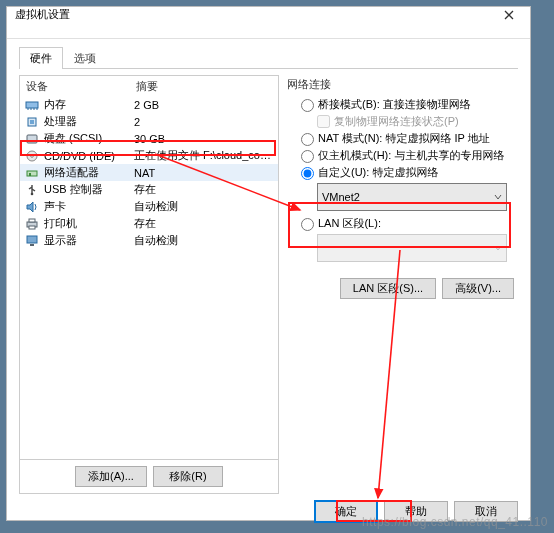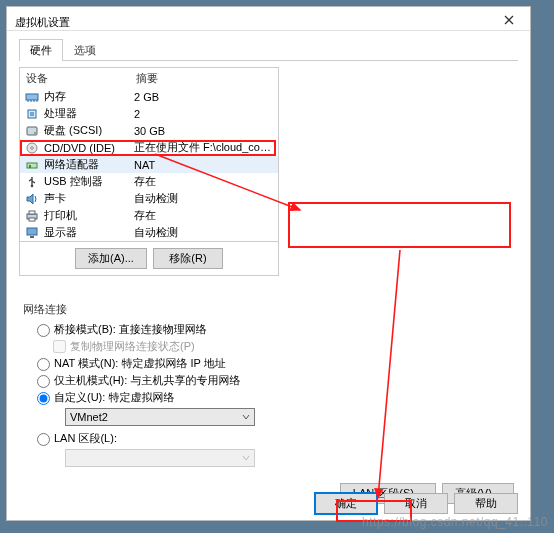--- a/index.html
+++ b/index.html
@@ -1,31 +1,31 @@
 <!DOCTYPE html>
 <html><head>
 <meta charset="utf-8">
 <style>
 * { box-sizing: border-box; margin: 0; padding: 0; font-family: "Microsoft YaHei", "Segoe UI", Tahoma, sans-serif; font-size: 11px; }
 body { background: #5b7a94; padding: 6px; width: 554px; height: 533px; overflow: hidden; }
 
 .dialog { background: #fff; width: 525px; height: 515px; border: 1px solid #bbb; position: relative; }
-.titlebar { height: 24px; display: flex; align-items: flex-end; justify-content: space-between; padding: 0 6px 0 8px; border-bottom: 1px solid #e0e0e0; }
+.titlebar { height: 32px; display: flex; align-items: flex-start; justify-content: space-between; padding: 0 6px 0 8px; border-bottom: 1px solid #e0e0e0; }
 .titlebar .title { font-size: 11px; }
 .titlebar .close { width: 30px; height: 18px; display: flex; align-items: center; justify-content: center; cursor: default; }
 .titlebar .close svg { width: 10px; height: 10px; }
 
 .body { padding: 8px 12px 0 12px; height: calc(100% - 24px); position: relative; }
 
 .tabrow { display: flex; border-bottom: 1px solid #ccc; }
 .tab { padding: 3px 10px; border: 1px solid transparent; border-bottom: none; margin-bottom: -1px; }
 .tab.active { border-color: #ccc; background: #fff; }
 .tab.inactive { color: #333; }
 
-.pane-wrap { display: flex; gap: 24px; padding-top: 6px; height: calc(100% - 56px); flex-direction: column; }
+.pane-wrap { display: flex; gap: 4px; padding-top: 6px; height: calc(100% - 56px); }
 .left-pane { width: 260px; border: 1px solid #ccc; display: flex; flex-direction: column; }
 .right-pane { flex: 1; display: flex; flex-direction: column; padding: 0 4px; }
 
 .dev-header { display: flex; padding: 3px 6px 2px 6px; font-weight: 400; color: #333; }
 .dev-header .col1 { width: 110px; }
 .dev-list { flex: 1; overflow: hidden; }
 .dev-row { display: flex; padding: 1px 4px 1px 4px; align-items: center; }
 .dev-row .ico { width: 16px; height: 14px; margin-right: 4px; display: flex; align-items: center; justify-content: center; }
 .dev-row .ico svg { width: 14px; height: 12px; }
 .dev-row .lab { width: 90px; white-space: nowrap; overflow: hidden; text-overflow: ellipsis; }
@@ -36,21 +36,21 @@
 .btn { border: 1px solid #adadad; background: #e1e1e1; padding: 2px 12px; min-width: 70px; text-align: center; }
 .btn.primary { border: 2px solid #0078d7; }
 
 .group { margin-bottom: 6px; }
 .group-title { color: #333; padding: 2px 0; }
 .group-box { padding: 2px 0 4px 14px; }
 .chkrow, .radrow { display: flex; align-items: center; gap: 4px; padding: 1px 0; }
 .chkrow.disabled, .radrow.disabled { color: #9b9b9b; }
 .radrow input[type=radio] { margin-top: 1px; }
 
-.combo { width: 190px; border: 1px solid #7a7a7a; background: #e9e9e9; padding: 1px 4px; display: flex; justify-content: space-between; align-items: center; height: 18px; margin-left: 28px; margin-top: 2px; }
+.combo { width: 190px; border: 1px solid #7a7a7a; background: #e9e9e9; padding: 1px 4px; display: flex; justify-content: space-between; align-items: center; height: 28px; margin-left: 16px; margin-top: 2px; }
 .combo.disabled { background: #f0f0f0; color: #bbb; border-color: #ccc; }
 .combo .caret svg { width: 8px; height: 8px; }
 
 .right-btns { display: flex; gap: 6px; justify-content: flex-end; margin-top: 6px; }
 
 .footer { position: absolute; left: 0; right: 0; bottom: 0; height: 34px; display: flex; align-items: center; justify-content: flex-end; gap: 6px; padding: 0 12px; }
 
 .hl-red { position: absolute; border: 2px solid #ff1818; pointer-events: none; }
 .hl-red-box1 { left: 20px; top: 140px; width: 256px; height: 16px; }
 .hl-red-box2 { left: 288px; top: 202px; width: 223px; height: 46px; }
@@ -240,22 +240,22 @@
         <div class="right-btns">
           <div class="btn">LAN 区段(S)...</div>
           <div class="btn">高级(V)...</div>
         </div>
 
       </div>
     </div>
 
     <div class="footer">
       <div class="btn primary" style="min-width:64px">确定</div>
+      <div class="btn" style="min-width:64px">帮助</div>
       <div class="btn" style="min-width:64px">取消</div>
-      <div class="btn" style="min-width:64px">帮助</div>
     </div>
 
   </div>
 </div>
 
 <div class="hl-red hl-red-box1"></div>
 <div class="hl-red hl-red-box2"></div>
 <div class="hl-red hl-red-box3"></div>
 
 <svg class="arrow-svg" width="554" height="533">

